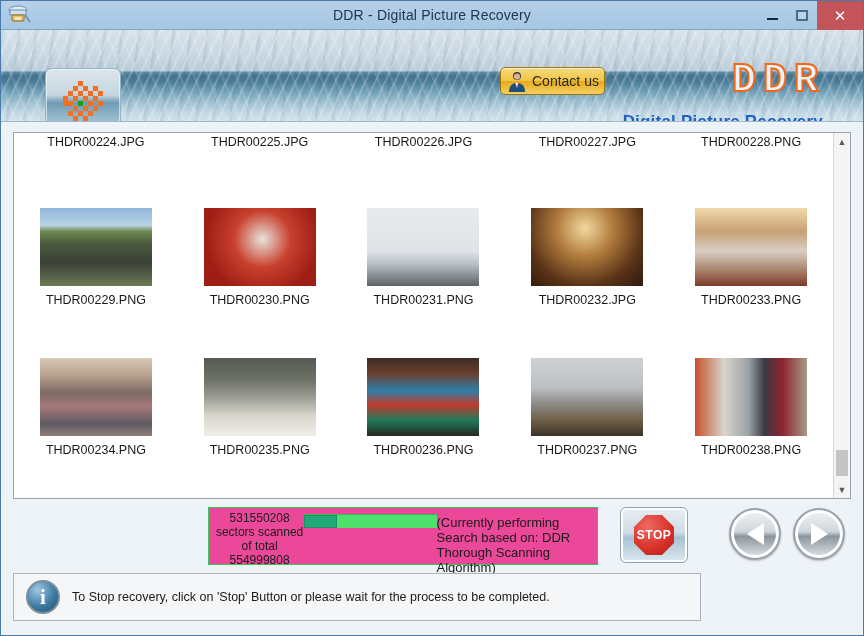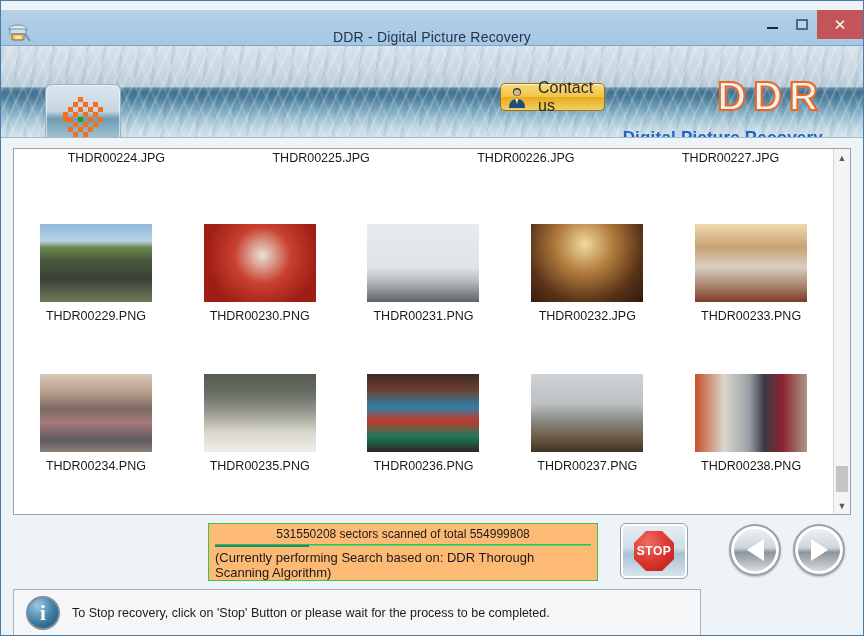--- a/index.html
+++ b/index.html
@@ -16,24 +16,24 @@
     position: relative;
     width: 864px; height: 636px;
     background: #eef3f8;
     border: 1px solid #4a7ba8;
     overflow: hidden;
   }
 
   
   .titlebar {
     position: relative;
-    height: 36px;
+    height: 29px;
     background: linear-gradient(to bottom, #b8d0e8 0%, #accbe6 50%, #a6c7e3 100%);
     border-bottom: 1px solid #7fa6c8;
-    display: flex; align-items: flex-end; margin-top: 9px;
+    display: flex; align-items: center;
   }
   .titlebar-icon {
     width: 26px; height: 22px;
     margin-left: 5px;
     position: relative;
   }
   .tb-ico-svg { display:block; }
   .titlebar-title {
     position: absolute;
     left: 0; right: 0;
@@ -121,33 +121,33 @@
     width: 105px; height: 28px;
     border: 1px solid #9a7312;
     border-radius: 5px;
     background: linear-gradient(to bottom, #f7d978 0%, #f0c64a 48%, #e8ab1d 52%, #f3cf63 100%);
     box-shadow: inset 0 1px 0 rgba(255,255,255,.7);
     display: flex; align-items: center;
     cursor: pointer;
   }
   .contact-ico { width: 24px; height: 24px; margin-left: 4px; flex: 0 0 auto; }
   .contact-label {
-    font-size: 16px; color: #2a2a2a;
-    margin-left: 9px;
+    font-size: 14px; color: #2a2a2a;
+    margin-left: 3px;
   }
 
   
   .ddr-logo {
     position: absolute; right: 38px; top: 28px;
     font-size: 40px; font-weight: bold;
     letter-spacing: 7px;
     color: #e9f3f8;
     -webkit-text-stroke: 2px #f2681b;
     text-shadow: 0 0 2px rgba(242,104,27,.5);
-    font-family: Liberation Sans, sans-serif;
+    font-family: Liberation Mono, monospace;
   }
   .ddr-sub {
     position: absolute; right: 40px; top: 82px;
     font-size: 17px; font-weight: bold;
     color: #1e63c4;
     letter-spacing: .2px;
   }
 
   
   .body-area {
@@ -226,24 +226,24 @@
   
   .progress-row {
     position: relative;
     height: 62px;
     margin-top: 8px;
   }
   .progress-box {
     position: absolute;
     left: 195px; top: 0;
     width: 390px; height: 58px;
-    background: #fdba74;
+    background: #ec4899;
     border: 1px solid #38c457;
     padding: 3px 6px 0 6px;
-    display: flex; flex-direction: column;
+    display: flex; flex-direction: row;
   }
   .progress-text {
     font-size: 12px;
     color: #1a1a1a;
     text-align: center;
   }
   .progress-track {
     margin-top: 3px;
     height: 14px;
     width: 100%;
@@ -434,20 +434,23 @@
           </div>
           <div class="thumb-cell">
             <div class="thumb-label">THDR00225.JPG</div>
           </div>
           <div class="thumb-cell">
             <div class="thumb-label">THDR00226.JPG</div>
           </div>
           <div class="thumb-cell">
             <div class="thumb-label">THDR00227.JPG</div>
           </div>
+          <div class="thumb-cell">
+            <div class="thumb-label">THDR00228.PNG</div>
+          </div>
         </div>
 
         <div class="thumb-row">
           <div class="thumb-cell">
             <div class="thumb-img" style="background:
                    linear-gradient(to bottom, #8fb6d8 0%, #b9d4e6 22%, #6e8a4e 30%, #4a5a3c 46%, #3a4036 70%, #6d7a55 100%);"></div>
             <div class="thumb-label">THDR00229.PNG</div>
           </div>
           <div class="thumb-cell">
             <div class="thumb-img" style="background:

